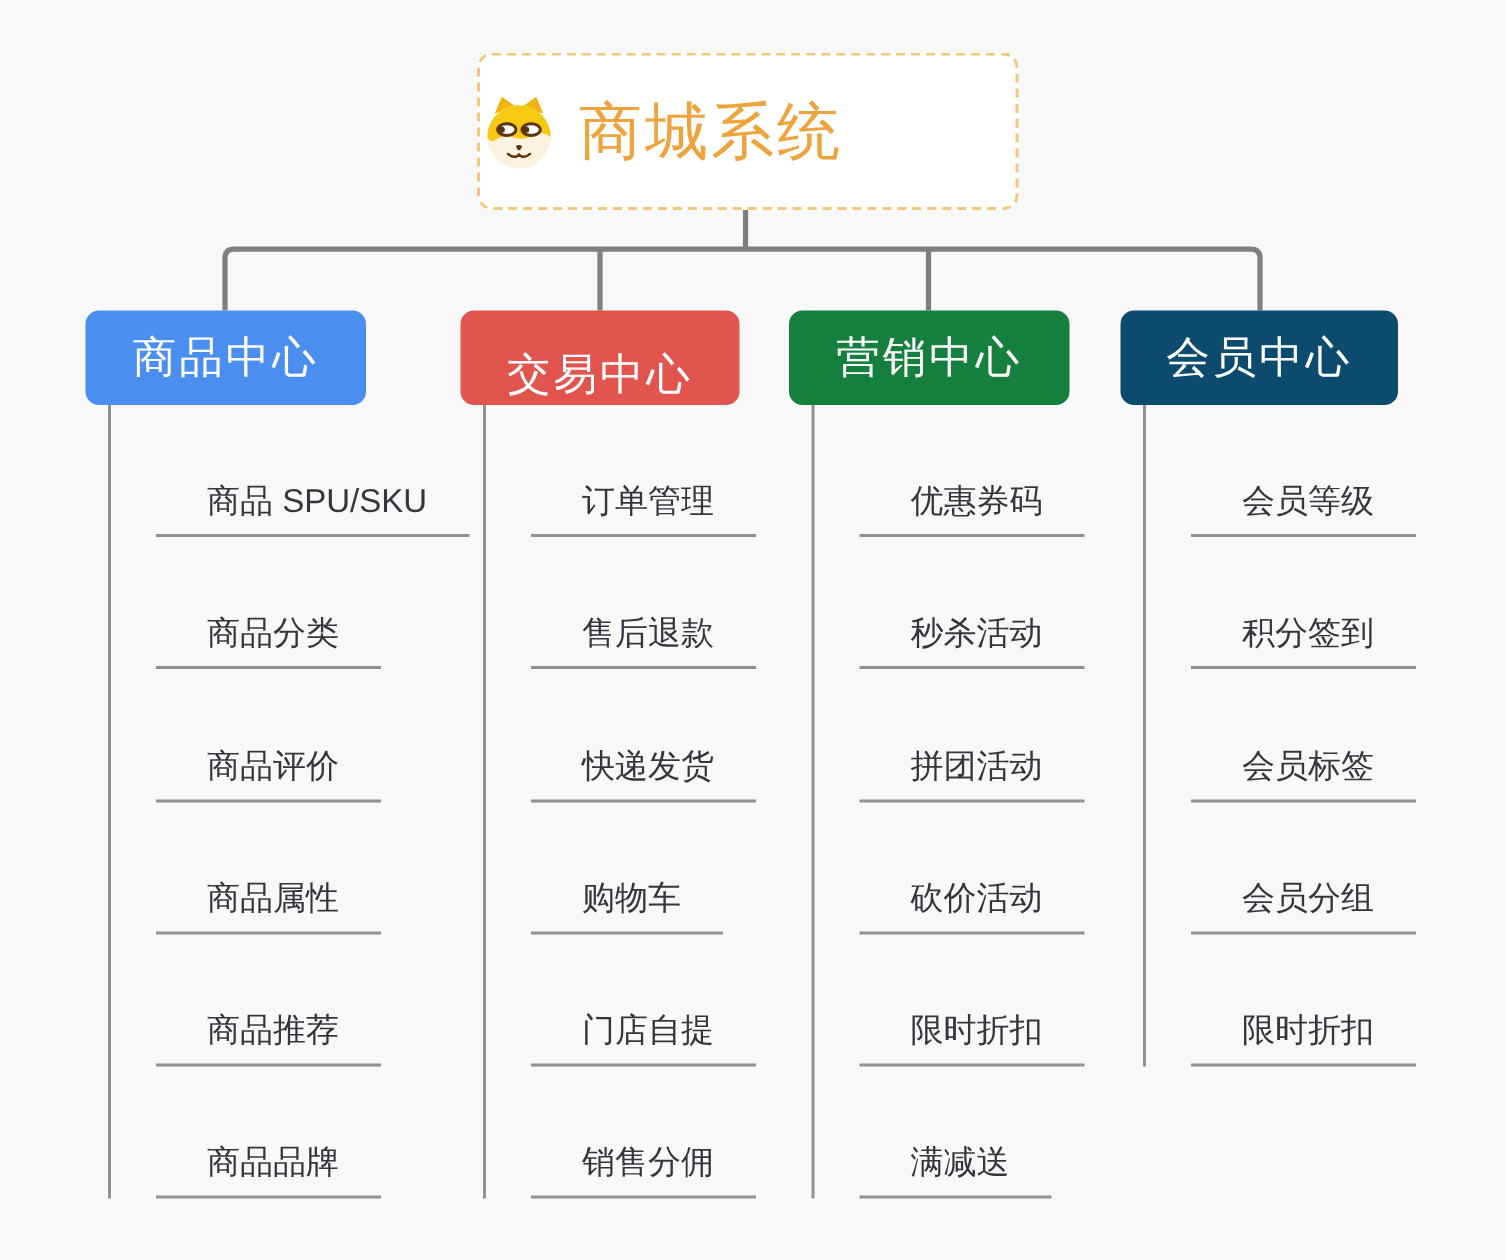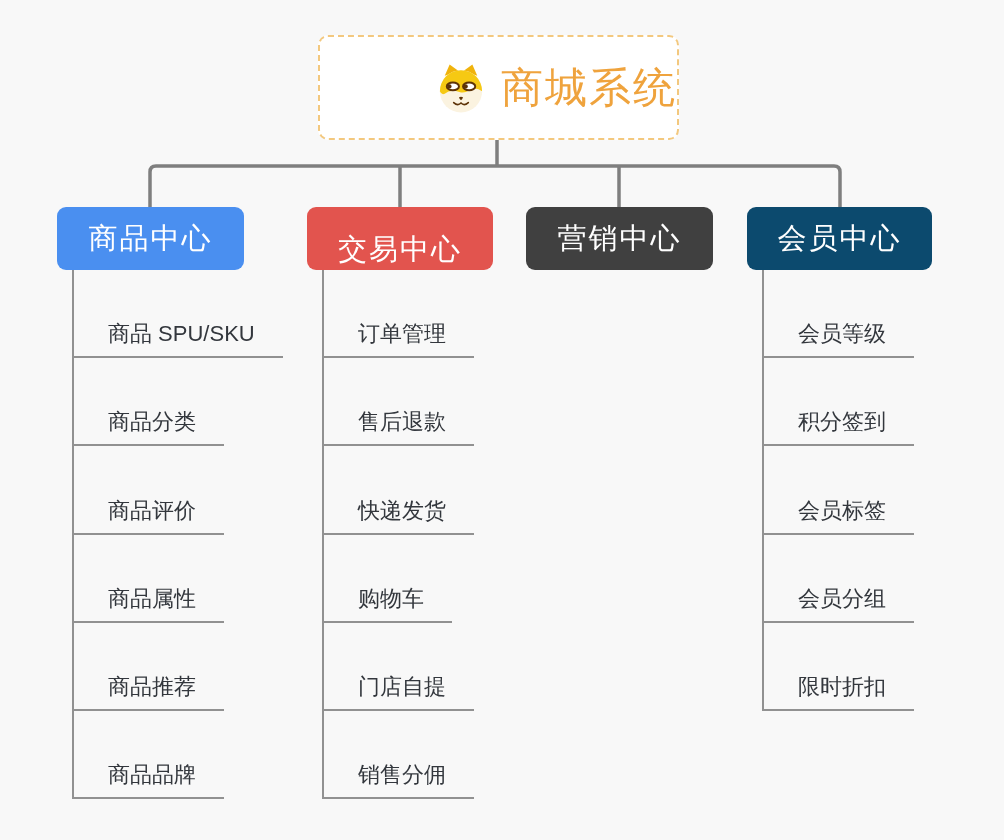--- a/index.html
+++ b/index.html
@@ -12,21 +12,21 @@
   .canvas{position:absolute;inset:0;}
 
   
   .connector-svg{position:absolute;left:0;top:0;pointer-events:none;}
 
   
   .root-node{
     position:absolute;left:318px;top:35px;width:361px;height:105px;
     background:#ffffff;border:2px dashed #f3c87e;border-radius:10px;
     box-sizing:border-box;
-    display:flex;align-items:center;justify-content:flex-end;gap:14px;
+    display:flex;align-items:center;justify-content:flex-start;gap:14px;
   }
   .root-title{
     font-size:42px;color:#efa33d;letter-spacing:2px;font-weight:500;
     white-space:nowrap;
   }
   .doge{width:52px;height:52px;flex:0 0 auto;}
 
   
   .branch-box{
     position:absolute;top:207px;height:63px;border-radius:9px;
@@ -43,21 +43,21 @@
   .leaf-col{
     position:absolute;top:270px;
     border-left:2px solid #919191;
   }
   .col-1{left:72px;}
   .col-2{left:322px;}
   .col-3{left:541px;}
   .col-4{left:762px;}
   .leaf-item{
     height:88.2px;
-    display:flex;align-items:flex-end;
+    display:flex;align-items:flex-end;margin-left:30px;
   }
   .leaf-label{
     border-bottom:2px solid #919191;
     padding:0 28px 7px 34px;
     font-size:22px;color:#33373d;
     white-space:nowrap;width:max-content;
   }
 </style>
 </head>
 <body>
@@ -88,21 +88,21 @@
     </svg>
     <span class="root-title">商城系统</span>
   </div>
 
   <div class="branch-box branch-1" style="background: rgb(74, 143, 240);">
     <span>商品中心</span>
   </div>
   <div class="branch-box branch-2" style="background: rgb(226, 84, 78); align-items: flex-end;">
     <span>交易中心</span>
   </div>
-  <div class="branch-box branch-3" style="background: #404040;">
+  <div class="branch-box branch-3" style="background: #15803d;">
     <span>营销中心</span>
   </div>
   <div class="branch-box branch-4" style="background: #0c4a6e;">
     <span>会员中心</span>
   </div>
 
   <div class="leaf-col col-1">
     <div class="leaf-item">
         <span class="leaf-label">商品 SPU/SKU</span>
       </div>
@@ -137,20 +137,40 @@
         <span class="leaf-label">购物车</span>
       </div>
     <div class="leaf-item">
         <span class="leaf-label">门店自提</span>
       </div>
     <div class="leaf-item">
         <span class="leaf-label">销售分佣</span>
       </div>
   </div>
 
+  <div class="leaf-col col-3">
+    <div class="leaf-item">
+        <span class="leaf-label">优惠券码</span>
+      </div>
+    <div class="leaf-item">
+        <span class="leaf-label">秒杀活动</span>
+      </div>
+    <div class="leaf-item">
+        <span class="leaf-label">拼团活动</span>
+      </div>
+    <div class="leaf-item">
+        <span class="leaf-label">砍价活动</span>
+      </div>
+    <div class="leaf-item">
+        <span class="leaf-label">限时折扣</span>
+      </div>
+    <div class="leaf-item">
+        <span class="leaf-label">满减送</span>
+      </div>
+  </div>
 
   <div class="leaf-col col-4">
     <div class="leaf-item">
         <span class="leaf-label">会员等级</span>
       </div>
     <div class="leaf-item">
         <span class="leaf-label">积分签到</span>
       </div>
     <div class="leaf-item">
         <span class="leaf-label">会员标签</span>

